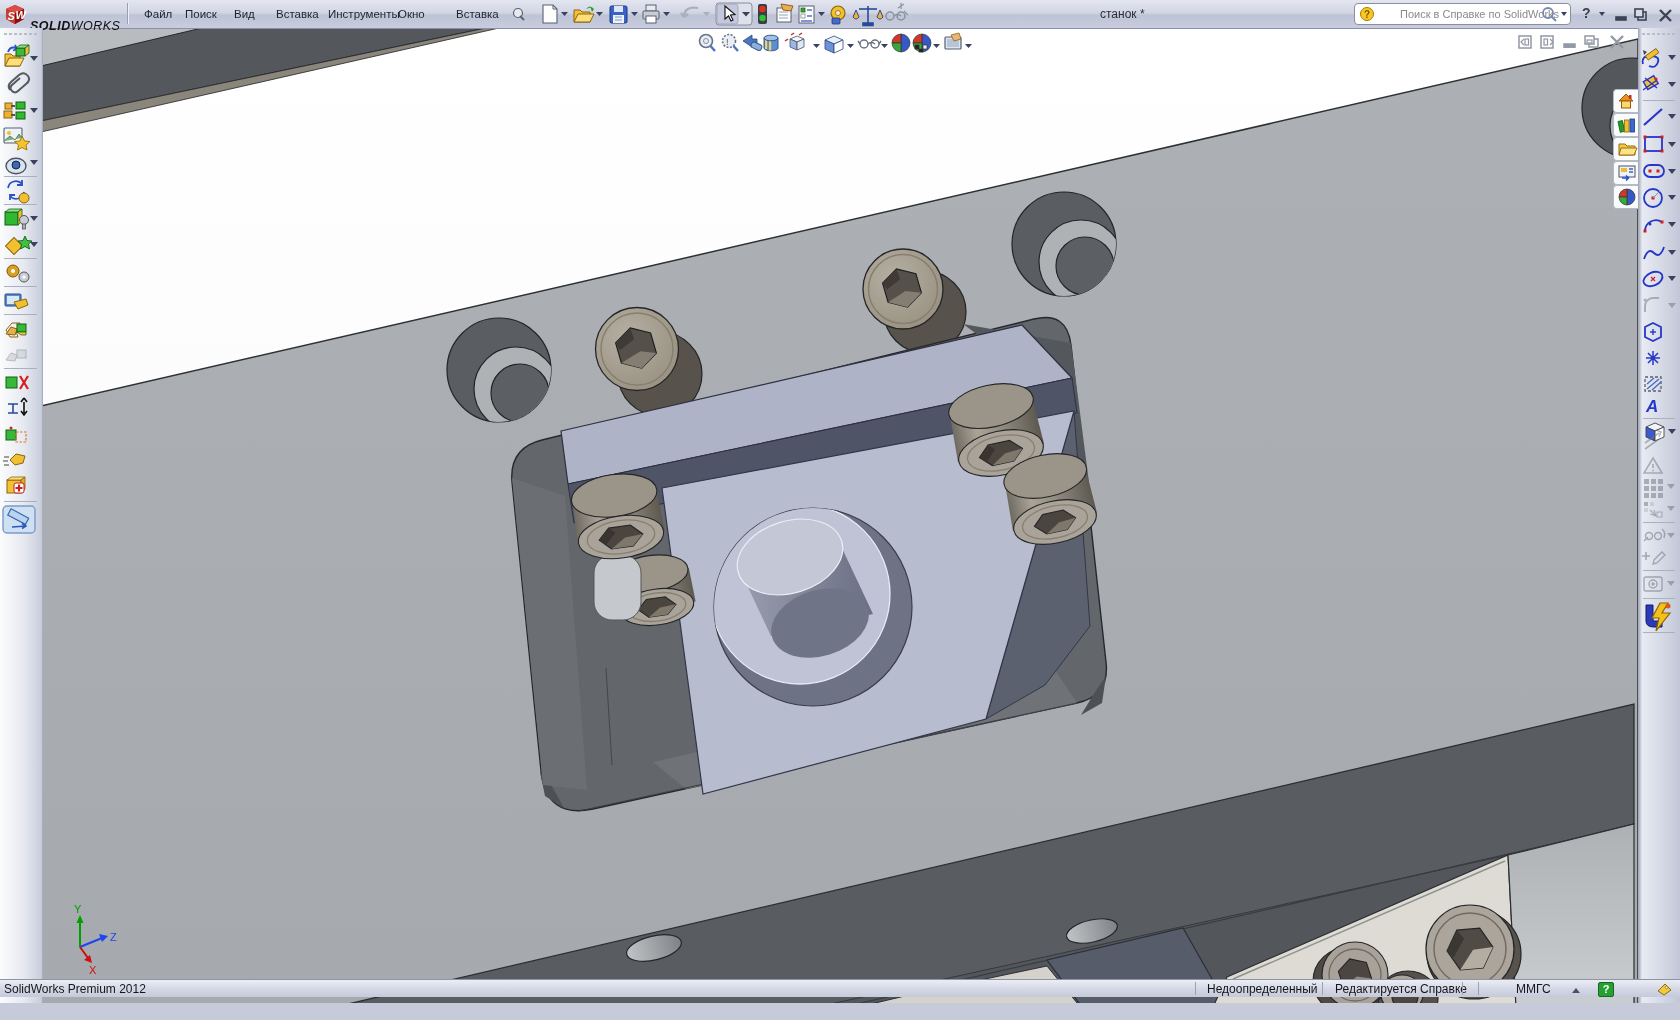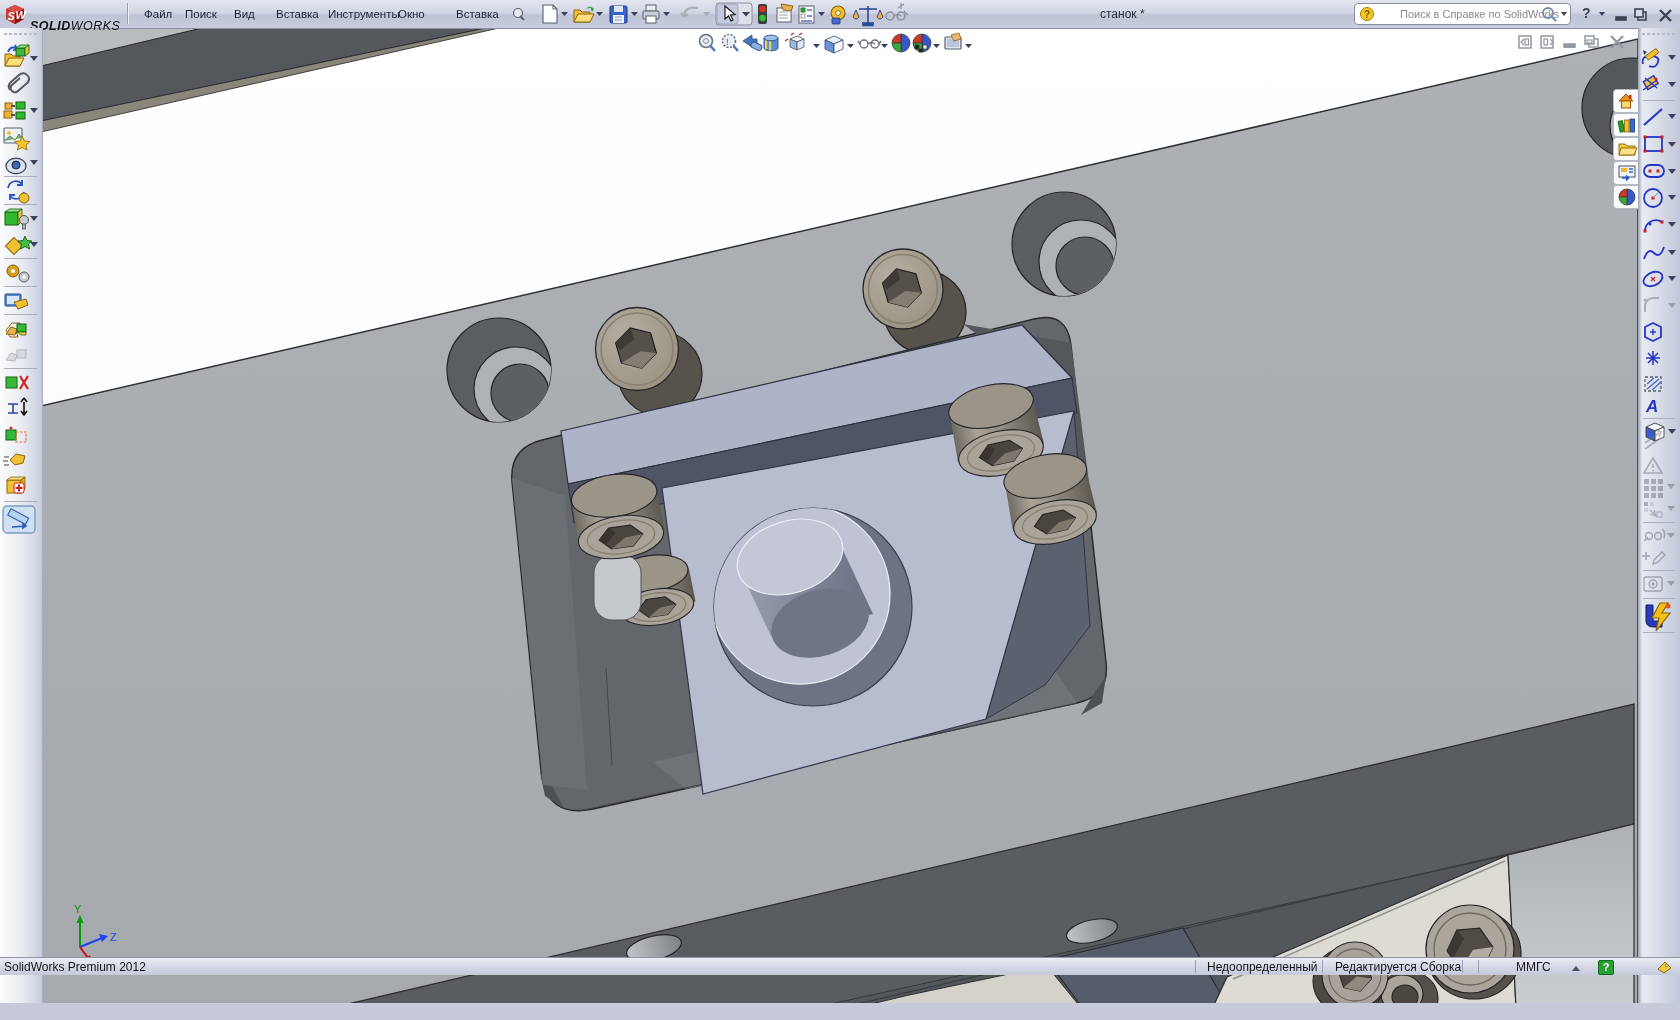--- a/index.html
+++ b/index.html
@@ -3,21 +3,21 @@
 <meta charset="utf-8">
 <style>
   html,body{margin:0;padding:0;}
   body{width:1680px;height:1020px;overflow:hidden;font-family:"Liberation Sans",sans-serif;position:relative;background:#c6cad9;}
   .abs{position:absolute;}
   #menubar{left:0;top:0;width:1680px;height:28px;background:linear-gradient(#e3e6f0 0%,#d2d6e4 45%,#bec3d6 55%,#c8ccde 100%);border-bottom:1px solid #8a90a8;}
   #menubar .mi{position:absolute;top:8px;font-size:11.5px;color:#1d2233;}
   #logo-text{position:absolute;left:30px;top:19px;font-size:12.5px;font-style:italic;font-weight:bold;color:#111;letter-spacing:0.5px;}
   #lefttb{left:0;top:28px;width:43px;height:975px;background:linear-gradient(90deg,#fbfcfd 0%,#e6e9f0 55%,#c9cedd 96%,#9ba1b5 100%);}
   #righttb{left:1638px;top:28px;width:42px;height:975px;background:linear-gradient(90deg,#9ba1b5 0%,#e8ebf2 10%,#d6dae6 55%,#c2c7d8 100%);}
-  #statusbar{left:0;top:957px;width:1680px;height:17px;background:linear-gradient(#eceef5 0%,#d5d9e6 50%,#c5cadb 100%);border-top:1px solid #8f93a8;font-size:12px;color:#16161a;}
+  #statusbar{left:0;top:979px;width:1680px;height:17px;background:linear-gradient(#eceef5 0%,#d5d9e6 50%,#c5cadb 100%);border-top:1px solid #8f93a8;font-size:12px;color:#16161a;}
   #viewport{left:43px;top:28px;width:1595px;height:975px;background:#fff;overflow:hidden;}
   .dd{position:absolute;width:0;height:0;border-left:3.5px solid transparent;border-right:3.5px solid transparent;border-top:4px solid #39415e;}
   .tab{position:absolute;left:0;width:24px;height:22px;background:#fafbfc;border:1px solid #b6bac4;border-right:none;border-radius:4px 0 0 4px;}
   text{font-family:"Liberation Sans",sans-serif;}
 </style>
 </head>
 <body>
 
 <div id="viewport" class="abs">
 <svg width="1595" height="975" viewBox="0 0 1595 975">
@@ -735,21 +735,21 @@
     <polygon points="22,2 30,2 24,12 32,12 18,30 21,17 14,17" fill="#f5c018" stroke="#8a6508" stroke-width="1.2"></polygon>
     <circle cx="30" cy="5" r="2.5" fill="#e05818"></circle>
   </svg>
 </div>
 
 <div id="statusbar" class="abs">
   <div class="abs" style="left:4px;top:2px;">SolidWorks Premium 2012</div>
   <div class="abs" style="left:1207px;top:2px;">Недоопределенный</div>
   <div class="abs" style="left:1195px;top:2px;width:1px;height:13px;background:#9ba0b2"></div>
   <div class="abs" style="left:1322px;top:2px;width:1px;height:13px;background:#9ba0b2"></div>
-  <div class="abs" style="left:1335px;top:2px;">Редактируется Сборка</div>
+  <div class="abs" style="left:1335px;top:2px;">Редактируется Справке</div>
   <div class="abs" style="left:1462px;top:2px;width:1px;height:13px;background:#9ba0b2"></div>
   <div class="abs" style="left:1478px;top:2px;width:1px;height:13px;background:#9ba0b2"></div>
   <div class="abs" style="left:1516px;top:2px;">ММГС</div>
   <div class="abs" style="left:1572px;top:8px;width:0;height:0;border-left:4px solid transparent;border-right:4px solid transparent;border-bottom:5px solid #4a5068"></div>
   <div class="abs" style="left:1598px;top:2px;width:14px;height:13px;background:#27a033;border-radius:2px;color:#fff;font-weight:bold;font-size:11px;text-align:center;line-height:13px;border:1px solid #116a1e">?</div>
   <svg class="abs" style="left:1657px;top:2px" width="16" height="14" viewBox="0 0 16 14">
     <polygon points="1,9 8,2 14,8 7,13" fill="#f0c93c" stroke="#8a6d10" stroke-width="1"></polygon>
     <circle cx="9.5" cy="5.5" r="1.3" fill="#fdf6d8" stroke="#8a6d10" stroke-width="0.7"></circle>
   </svg>
 </div>

